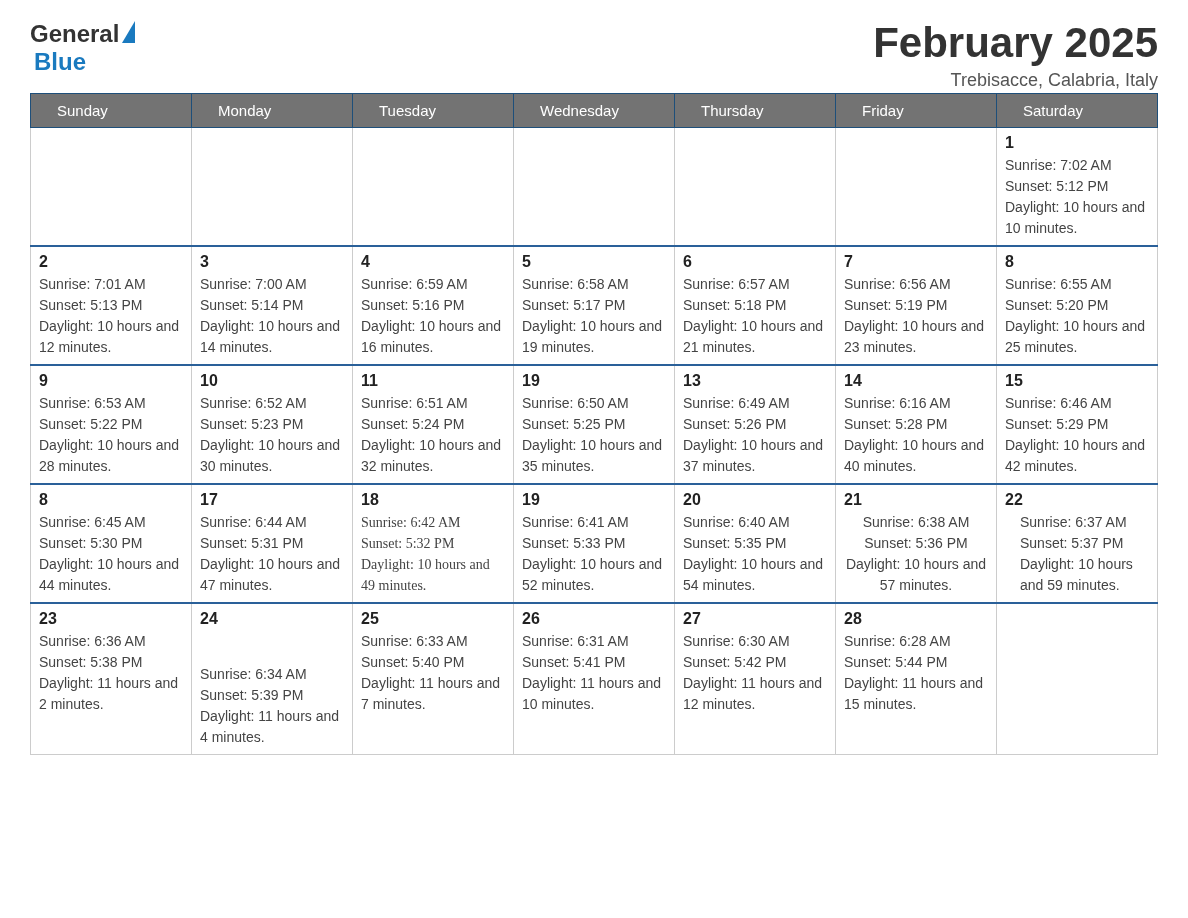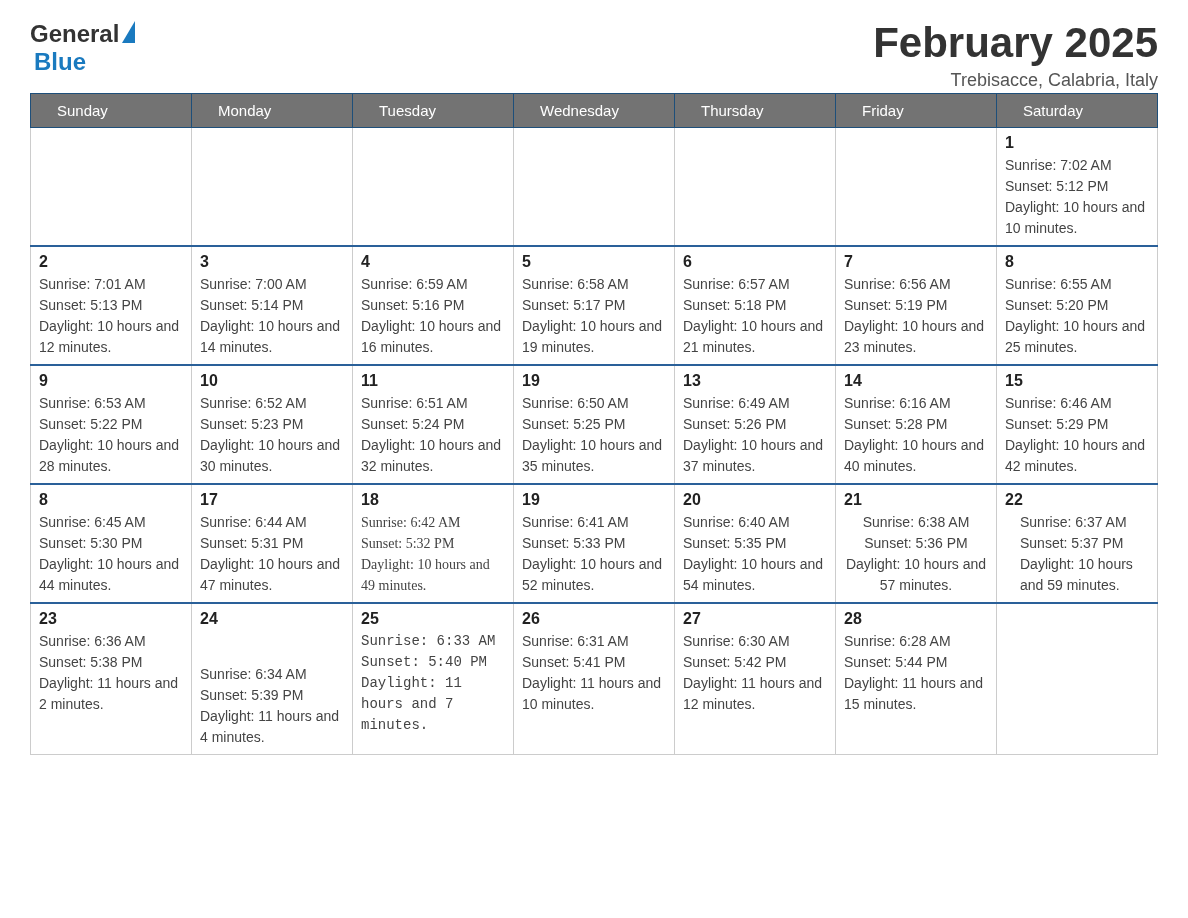--- a/index.html
+++ b/index.html
@@ -265,21 +265,21 @@
 Daylight: 11 hours and 2 minutes.</div>
         </td>
         <td>
           <span class="day-number">24</span>
           <div class="day-info" style="white-space: pre-line; margin-top: 36px;">Sunrise: 6:34 AM
 Sunset: 5:39 PM
 Daylight: 11 hours and 4 minutes.</div>
         </td>
         <td>
           <span class="day-number">25</span>
-          <div class="day-info" style="white-space: pre-line; font-family: Liberation Mono, monospace;">Sunrise: 6:33 AM
+          <div class="day-info" style="white-space: pre-line;">Sunrise: 6:33 AM
 Sunset: 5:40 PM
 Daylight: 11 hours and 7 minutes.</div>
         </td>
         <td>
           <span class="day-number">26</span>
           <div class="day-info" style="white-space: pre-line;">Sunrise: 6:31 AM
 Sunset: 5:41 PM
 Daylight: 11 hours and 10 minutes.</div>
         </td>
         <td>

